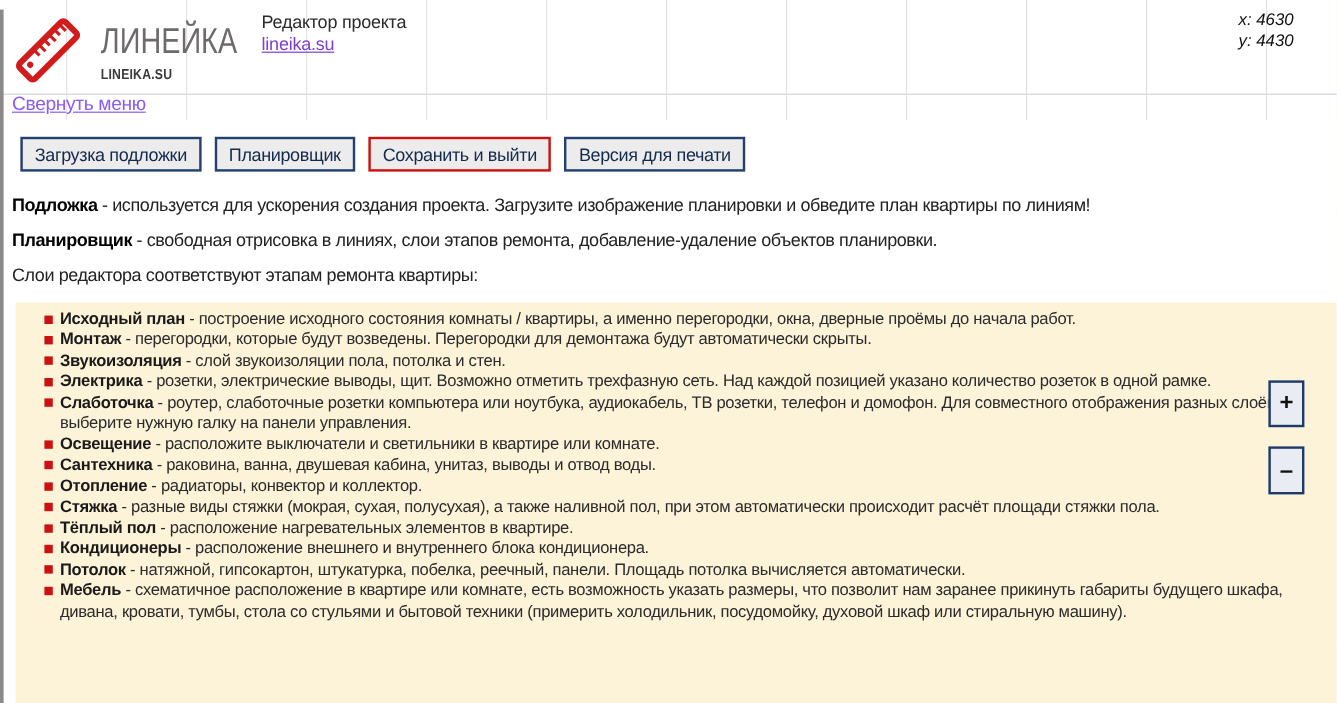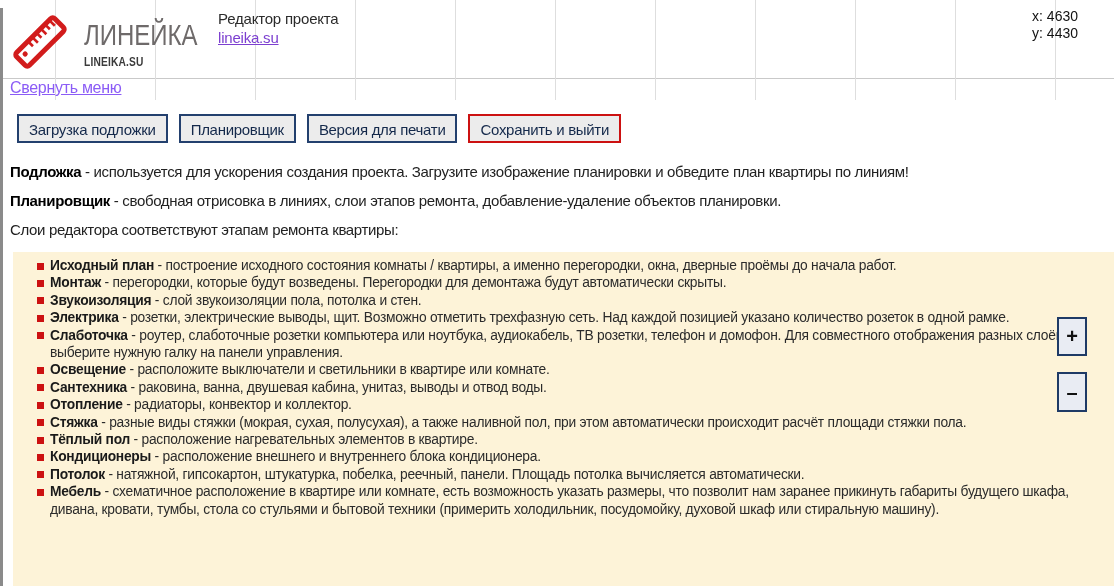--- a/index.html
+++ b/index.html
@@ -30,21 +30,21 @@
   .logo-title{
     font-size:30px;color:#6e6a6a;letter-spacing:0;
     transform:scaleX(.8);transform-origin:left top;white-space:nowrap;
   }
   .logo-sub{
     font-size:12px;font-weight:bold;color:#3b3b3b;margin-top:3px;letter-spacing:.2px;
     transform:scaleX(.85);transform-origin:left top;white-space:nowrap;
   }
   .editor-block{left:218px;top:10px;font-size:15px;letter-spacing:-0.2px;}
   .editor-link{color:#7c3fd0;text-decoration:underline;cursor:pointer;display:inline-block;margin-top:2px;}
-  .coords{right:36px;top:8px;text-align:right;font-size:14px;line-height:17px;color:#111;}
+  .coords{right:36px;top:8px;text-align:right;font-size:14px;line-height:17px;color:#111;font-style:italic;}
   .collapse-link{
     position:absolute;left:10px;top:79px;z-index:2;
     font-size:16px;letter-spacing:-0.3px;color:#8b5cf6;text-decoration:underline;cursor:pointer;
   }
   .toolbar{position:absolute;left:17px;top:114px;z-index:2;display:flex;gap:11px;}
   .btn{
     background:#ececec;border:2px solid #23406e;color:#14294b;
     font-family:"Liberation Sans",sans-serif;font-size:15px;letter-spacing:-0.3px;
     padding:5px 10px;height:29px;line-height:17px;cursor:pointer;white-space:nowrap;
   }
@@ -111,22 +111,22 @@
 <div class="hdr coords">
   <div>x: 4630</div>
   <div>y: 4430</div>
 </div>
 
 <a class="collapse-link">Свернуть меню</a>
 
 <div class="toolbar">
   <button class="btn">Загрузка подложки</button>
   <button class="btn">Планировщик</button>
+  <button class="btn accent">Сохранить и выйти</button>
   <button class="btn">Версия для печати</button>
-  <button class="btn accent">Сохранить и выйти</button>
 </div>
 
 <div class="intro">
   <p><span class="kw">Подложка</span><span> - используется для ускорения создания проекта. Загрузите изображение планировки и обведите план квартиры по линиям!</span></p>
   <p><span class="kw">Планировщик</span><span> - свободная отрисовка в линиях, слои этапов ремонта, добавление-удаление объектов планировки.</span></p>
   <p>Слои редактора соответствуют этапам ремонта квартиры:</p>
 </div>
 
 <div class="layers-box">
   <ul>

